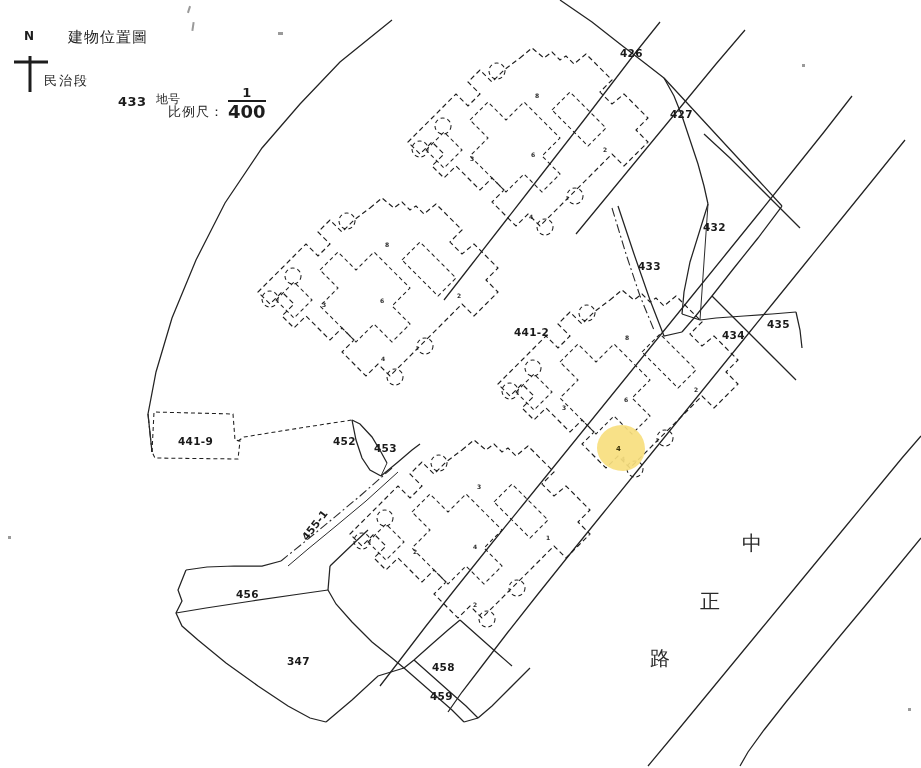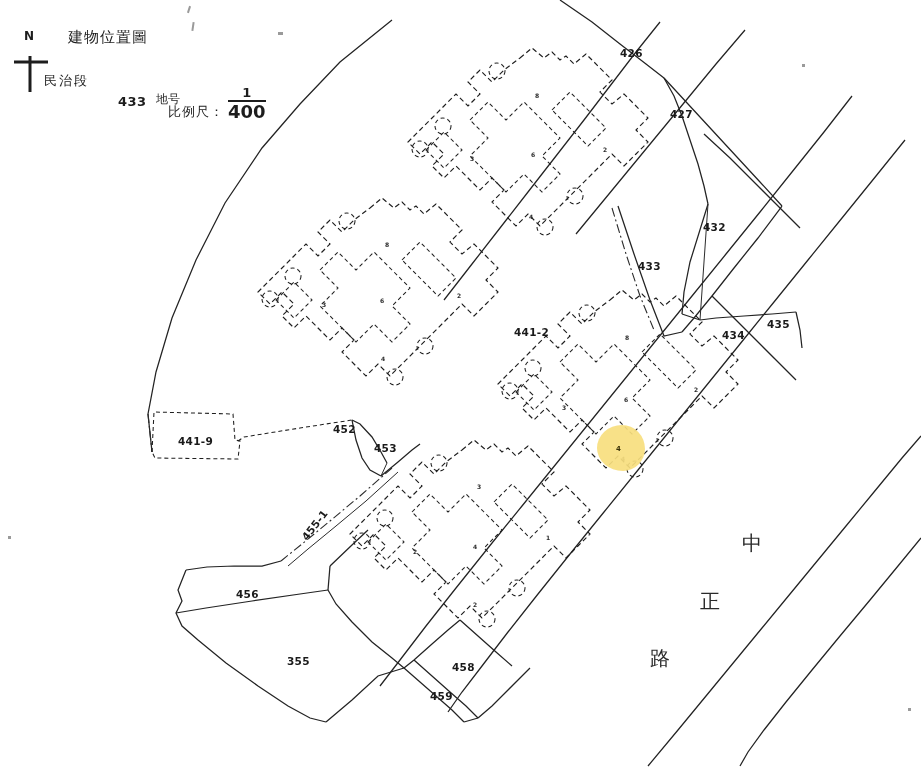--- a/index.html
+++ b/index.html
@@ -353,26 +353,26 @@
 
   <div id="parcel-layer">
       <div class="parcel-label" style="left: 620px; top: 47px;">426</div>
       <div class="parcel-label" style="left: 670px; top: 97px; margin-top: 11px;">427</div>
       <div class="parcel-label" style="left: 703px; top: 221px;">432</div>
       <div class="parcel-label" style="left: 638px; top: 260px;">433</div>
       <div class="parcel-label" style="left: 722px; top: 329px;">434</div>
       <div class="parcel-label" style="left: 767px; top: 318px;">435</div>
       <div class="parcel-label" style="left: 514px; top: 285px; margin-top: 41px;">441-2</div>
       <div class="parcel-label" style="left: 178px; top: 435px;">441-9</div>
-      <div class="parcel-label" style="left: 333px; top: 423px;">452</div>
+      <div class="parcel-label" style="left: 333px; top: 435px;">452</div>
       <div class="parcel-label" style="left: 374px; top: 442px;">453</div>
       <div class="parcel-label rot" style="left: 299px; top: 535px; transform: rotate(-52deg);">455-1</div>
       <div class="parcel-label" style="left: 236px; top: 588px;">456</div>
-      <div class="parcel-label" style="left: 287px; top: 655px;">355</div>
-      <div class="parcel-label" style="left: 452px; top: 661px;">458</div>
+      <div class="parcel-label" style="left: 287px; top: 655px;">347</div>
+      <div class="parcel-label" style="left: 432px; top: 661px;">458</div>
       <div class="parcel-label" style="left: 430px; top: 690px;">459</div>
     </div>
 
   <div id="unit-layer">
       <div class="unit-label" style="left: 535px; top: 92px;">8</div>
       <div class="unit-label" style="left: 531px; top: 151px;">6</div>
       <div class="unit-label" style="left: 603px; top: 146px;">2</div>
       <div class="unit-label" style="left: 470px; top: 155px;">3</div>
       <div class="unit-label" style="left: 529px; top: 213px;">4</div>
       <div class="unit-label" style="left: 385px; top: 241px;">8</div>

